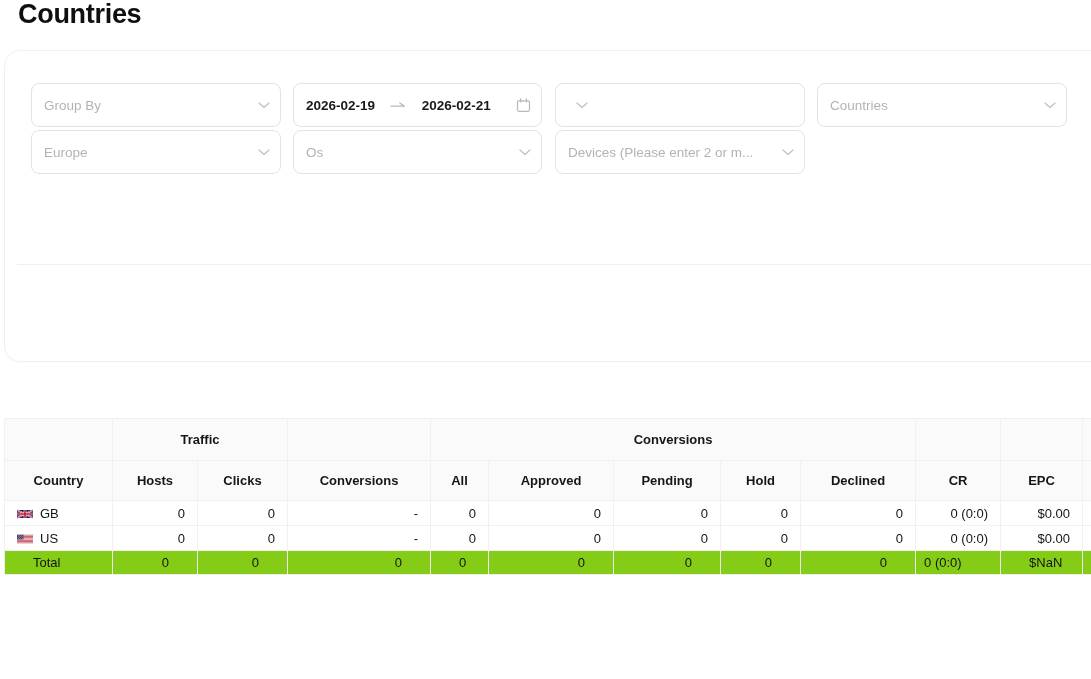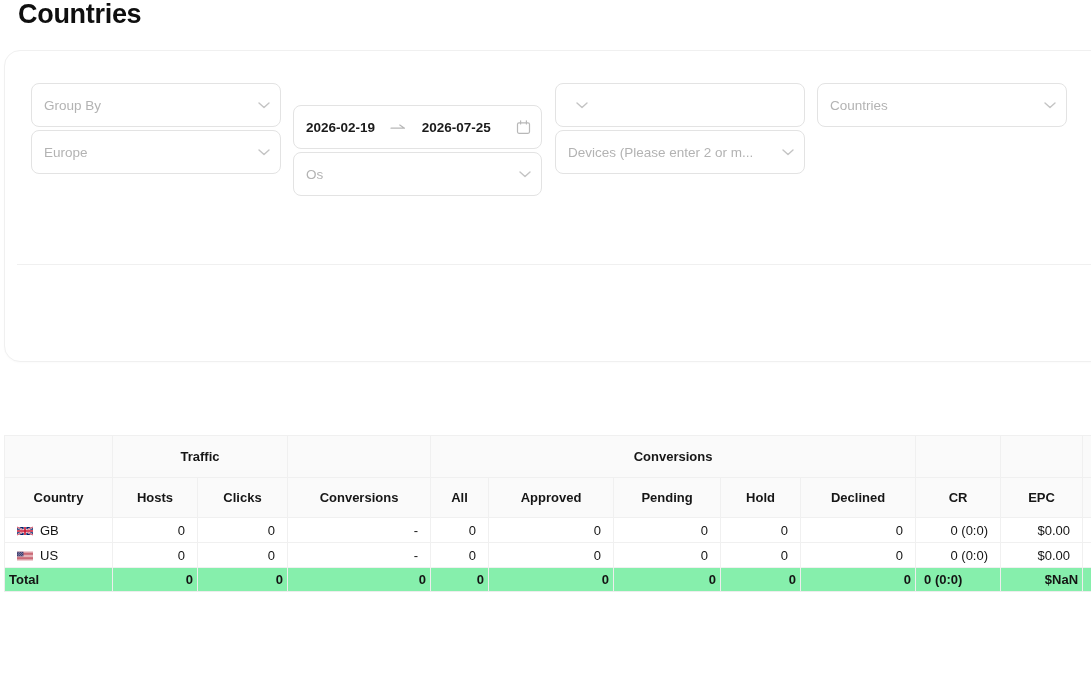--- a/index.html
+++ b/index.html
@@ -38,46 +38,46 @@
     padding: 0 10px 0 12px;
     font-size: 13.5px;
     cursor: pointer;
   }
   .f-input .txt { flex: 1; white-space: nowrap; overflow: hidden; }
   .placeholder { color: #b3b3b3; }
   .value { color: #1f1f1f; font-weight: 500; }
   .chev { flex: 0 0 auto; margin-left: 8px; display: flex; }
   .r1 { top: 32px; } .r2 { top: 79px; }
   .c1 { left: 26px; width: 250px; }
-  .c2 { left: 288px; width: 249px; margin-top: 22px; }
+  .c2 { left: 288px; width: 249px; }
   .c3 { left: 550px; width: 250px; }
   .c4 { left: 812px; width: 250px; }
   .daterange { justify-content: space-between; padding-right: 10px; }
   .date-val { font-weight: 600; color: #1a1a1a; font-size: 13.5px; }
   
   .table-wrap {
-    position: absolute; left: 4px; top: 435px;
+    position: absolute; left: 4px; top: 418px;
     width: 1087px; height: 170px; overflow: hidden;
   }
   table {
     border-collapse: collapse; table-layout: fixed;
     width: 1194px; font-size: 13px;
   }
   th, td { border: 1px solid #f0f0f0; overflow: hidden; white-space: nowrap; }
   tr.group-row th, tr.header-row th {
     background: #fafafa; font-weight: 600; color: #161616;
     text-align: center; padding: 0 6px;
   }
   tr.group-row th { height: 42px; font-size: 13px; }
   tr.header-row th { height: 40px; text-align: center; }
   tr.data-row td { height: 25px; background: #fff; padding: 0 12px; text-align: right; }
   tr.data-row td.country-cell { text-align: left; margin-top: 32px; }
   tr.total-row td {
-    height: 24px; background: #86efac; font-weight: 700;
-    padding: 0 4px; text-align: right; border-color: #ededed;
+    height: 24px; background: #84cc16; font-weight: 400;
+    padding: 0 28px; text-align: right; border-color: #ededed;
   }
   tr.total-row td.country-cell { text-align: left; }
   tr.total-row td.cr-cell { text-align: left; padding-left: 8px; }
   .country-cell .flag { display: inline-block; vertical-align: -1px; margin-right: 7px; }
   
   svg { display: block; }
 </style>
 </head>
 <body>
 
@@ -94,21 +94,21 @@
     </span>
   </div>
 
   <div class="f-input r1 c2 daterange">
     <span class="date-val">2026-02-19</span>
     <span>
       <svg width="16" height="8" viewBox="0 0 16 8">
           <path d="M1,5.2 H14.5 M14.5,5.2 L9.8,2" fill="none" stroke="#b8b8b8" stroke-width="1.2" stroke-linecap="round"></path>
         </svg>
     </span>
-    <span class="date-val">2026-07-25</span>
+    <span class="date-val">2026-02-21</span>
     <span style="margin-left:10px;">
       <svg width="15" height="15" viewBox="0 0 15 15">
           <rect x="1.5" y="2.8" width="12" height="10.5" rx="1.5" fill="none" stroke="#b8b8b8" stroke-width="1.2"></rect>
           <line x1="4.6" y1="0.8" x2="4.6" y2="4" stroke="#b8b8b8" stroke-width="1.2" stroke-linecap="round"></line>
           <line x1="10.4" y1="0.8" x2="10.4" y2="4" stroke="#b8b8b8" stroke-width="1.2" stroke-linecap="round"></line>
         </svg>
     </span>
   </div>
 
   <div class="f-input r1 c3">

